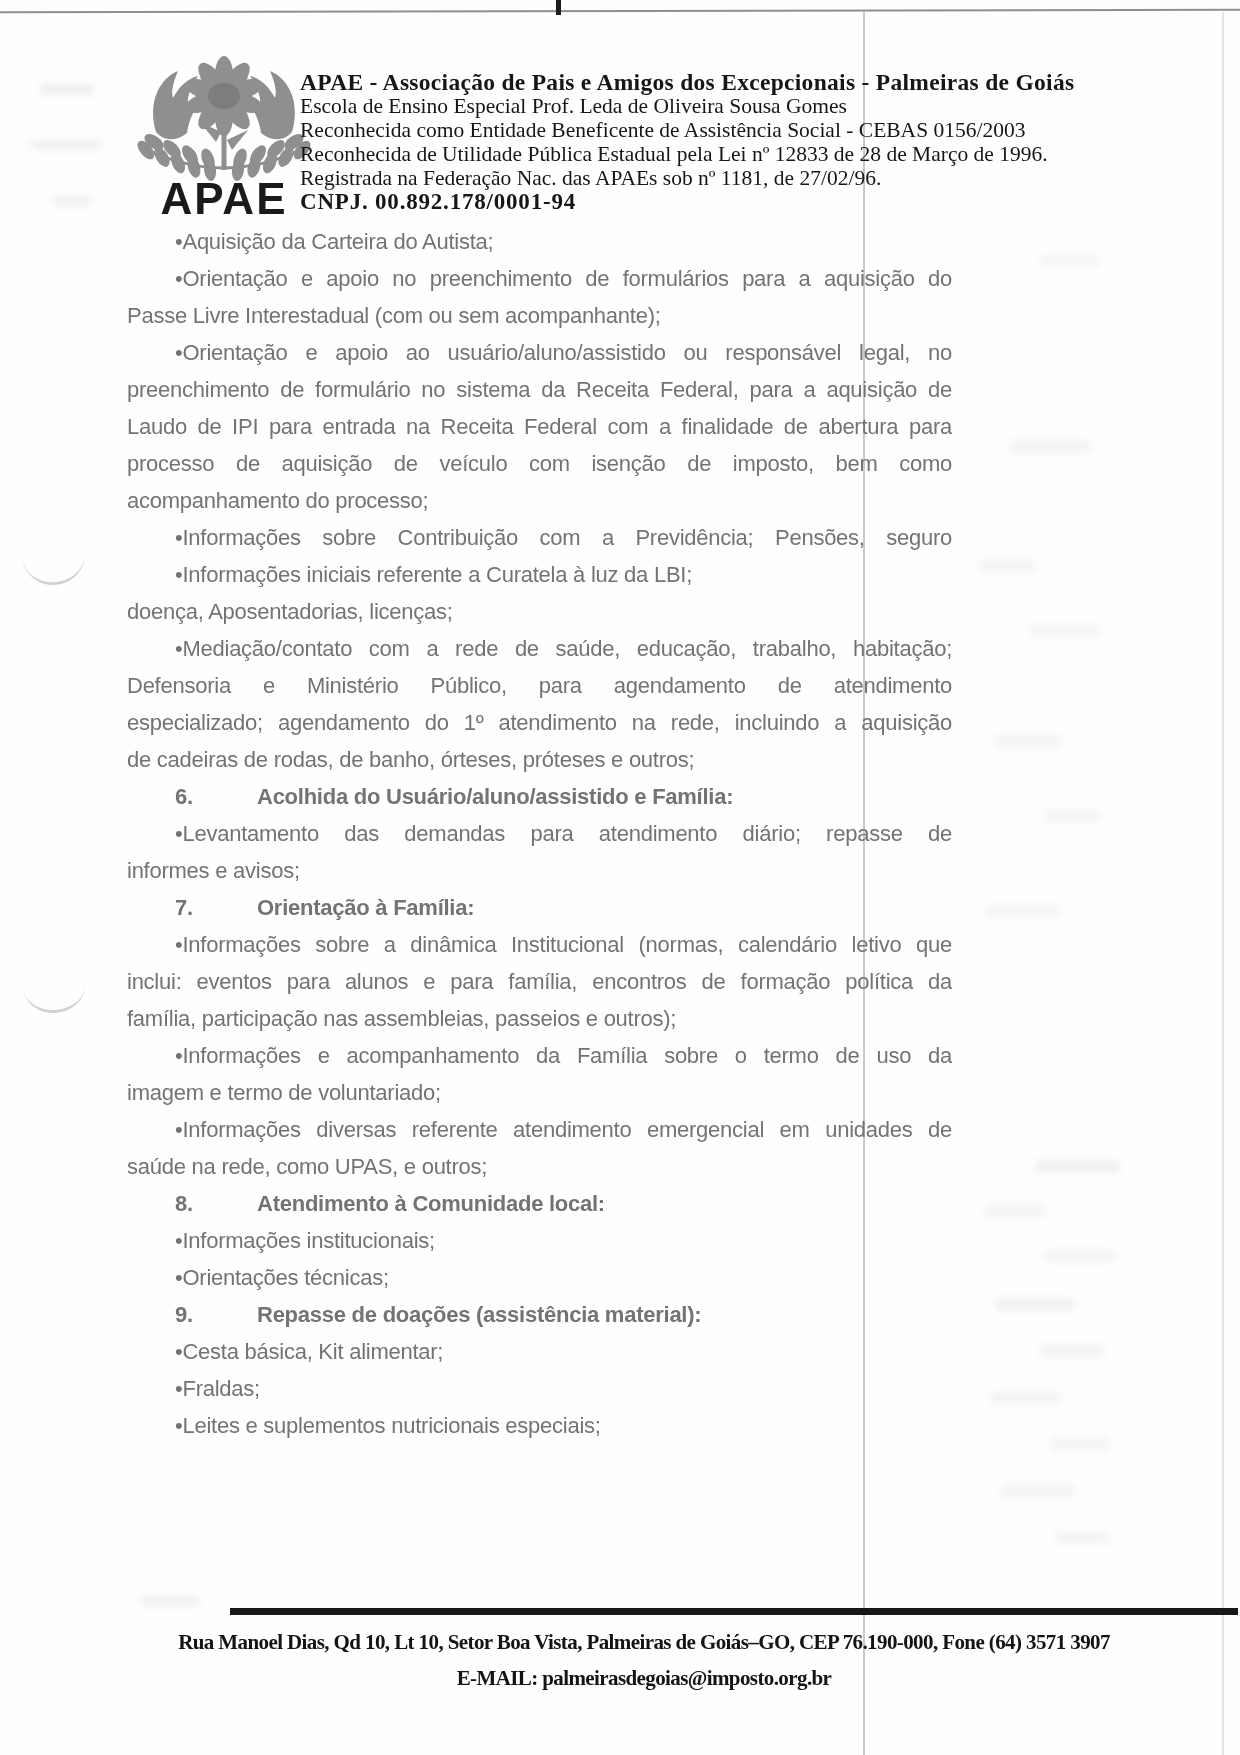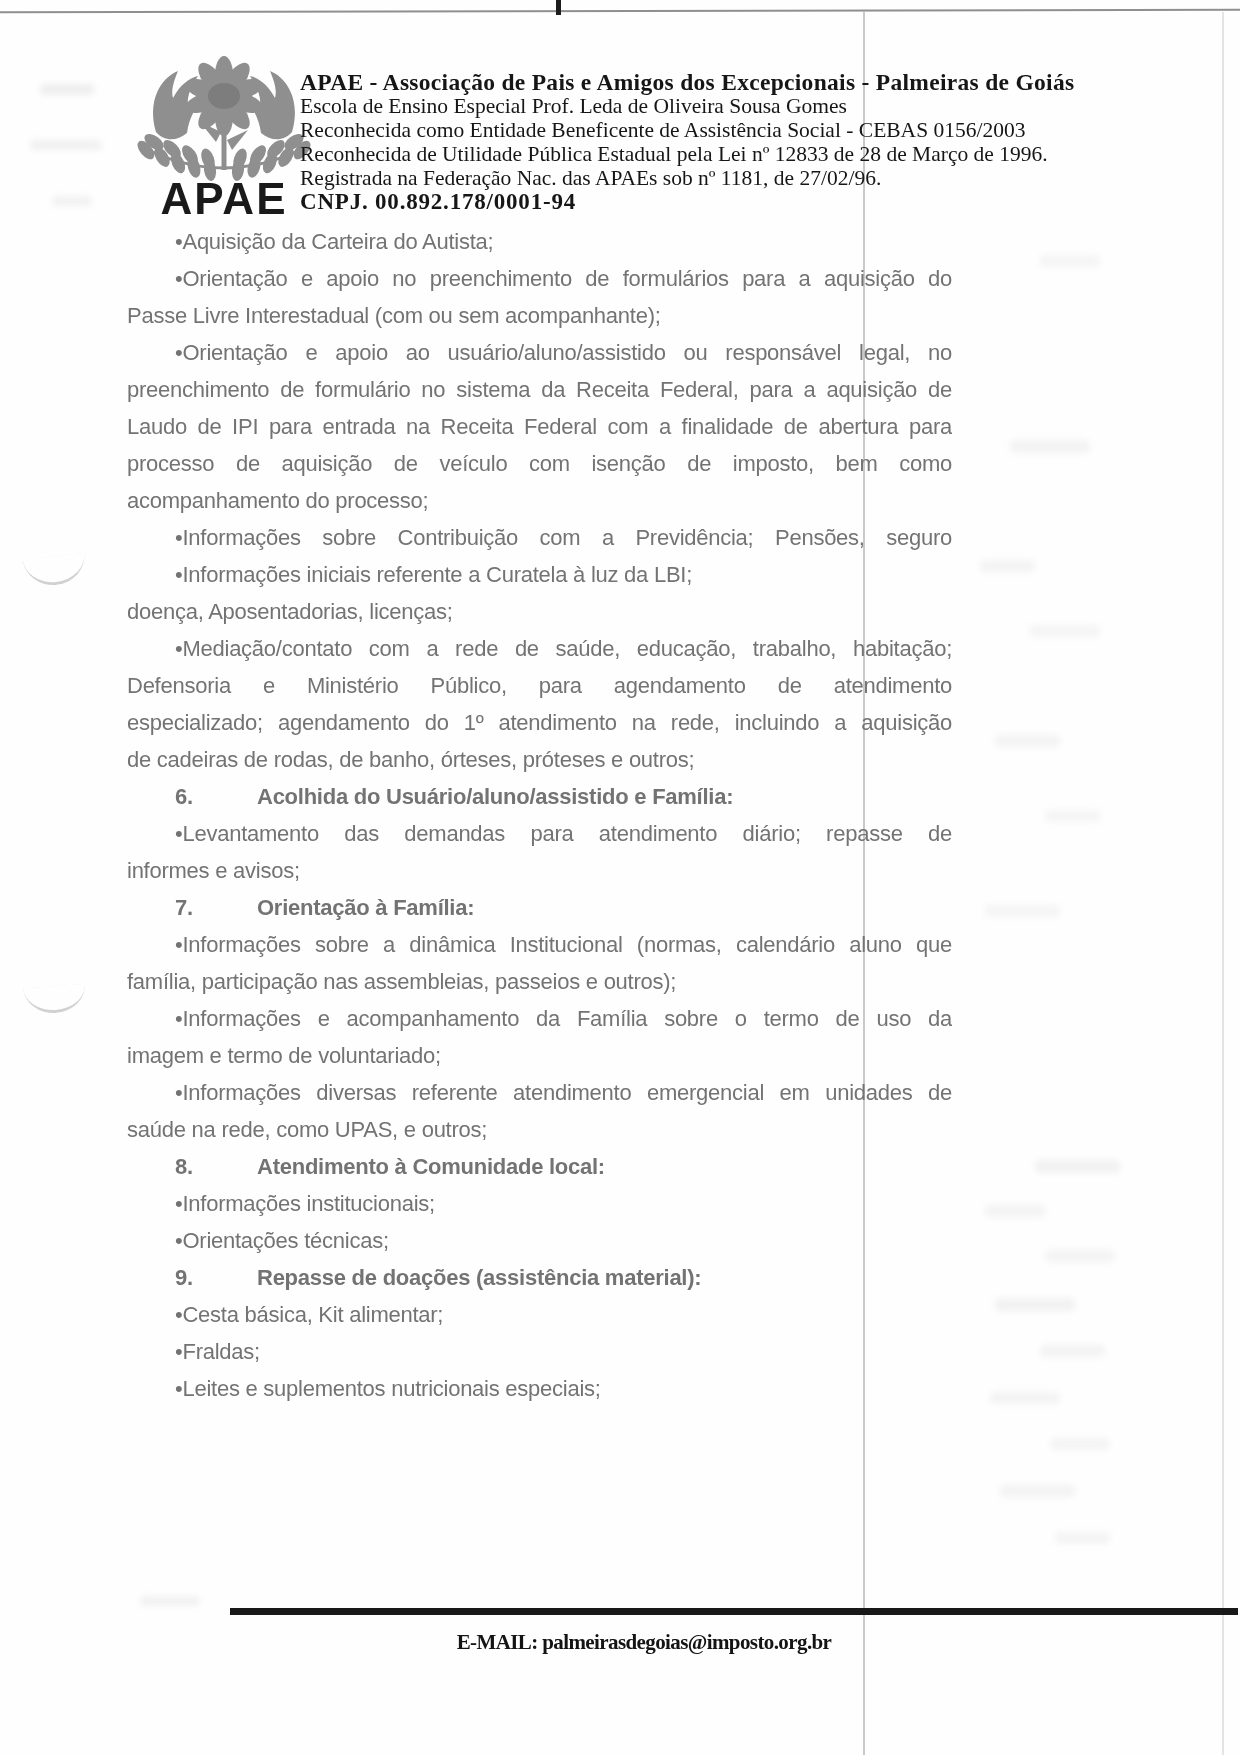--- a/index.html
+++ b/index.html
@@ -146,35 +146,37 @@
   <div class="ln jst">especializado; agendamento do 1º atendimento na rede, incluindo a aquisição</div>
   <div class="ln">de cadeiras de rodas, de banho, órteses, próteses e outros;</div>
   <div class="ln hd">
     <span class="hnum">6.</span><span>Acolhida do Usuário/aluno/assistido e Família:</span>
   </div>
   <div class="ln ind jst">•Levantamento das demandas para atendimento diário; repasse de</div>
   <div class="ln">informes e avisos;</div>
   <div class="ln hd">
     <span class="hnum">7.</span><span>Orientação à Família:</span>
   </div>
-  <div class="ln ind jst">•Informações sobre a dinâmica Institucional (normas, calendário aluno que</div>
+  <div class="ln ind jst">•Informações sobre a dinâmica Institucional (normas, calendário letivo que</div>
+  <div class="ln jst">inclui: eventos para alunos e para família, encontros de formação política da</div>
   <div class="ln">família, participação nas assembleias, passeios e outros);</div>
   <div class="ln ind jst">•Informações e acompanhamento da Família sobre o termo de uso da</div>
   <div class="ln">imagem e termo de voluntariado;</div>
   <div class="ln ind jst">•Informações diversas referente atendimento emergencial em unidades de</div>
   <div class="ln">saúde na rede, como UPAS, e outros;</div>
   <div class="ln hd">
     <span class="hnum">8.</span><span>Atendimento à Comunidade local:</span>
   </div>
   <div class="ln ind">•Informações institucionais;</div>
   <div class="ln ind">•Orientações técnicas;</div>
   <div class="ln hd">
     <span class="hnum">9.</span><span>Repasse de doações (assistência material):</span>
   </div>
   <div class="ln ind">•Cesta básica, Kit alimentar;</div>
   <div class="ln ind">•Fraldas;</div>
   <div class="ln ind">•Leites e suplementos nutricionais especiais;</div>
 </div>
 
 <div class="footer-rule"></div>
 <div class="footer">
+  <div>Rua Manoel Dias, Qd 10, Lt 10, Setor Boa Vista, Palmeiras de Goiás–GO, CEP 76.190-000, Fone (64) 3571 3907</div>
   <div>E-MAIL: palmeirasdegoias@imposto.org.br</div>
 </div>
 
 </body></html>

